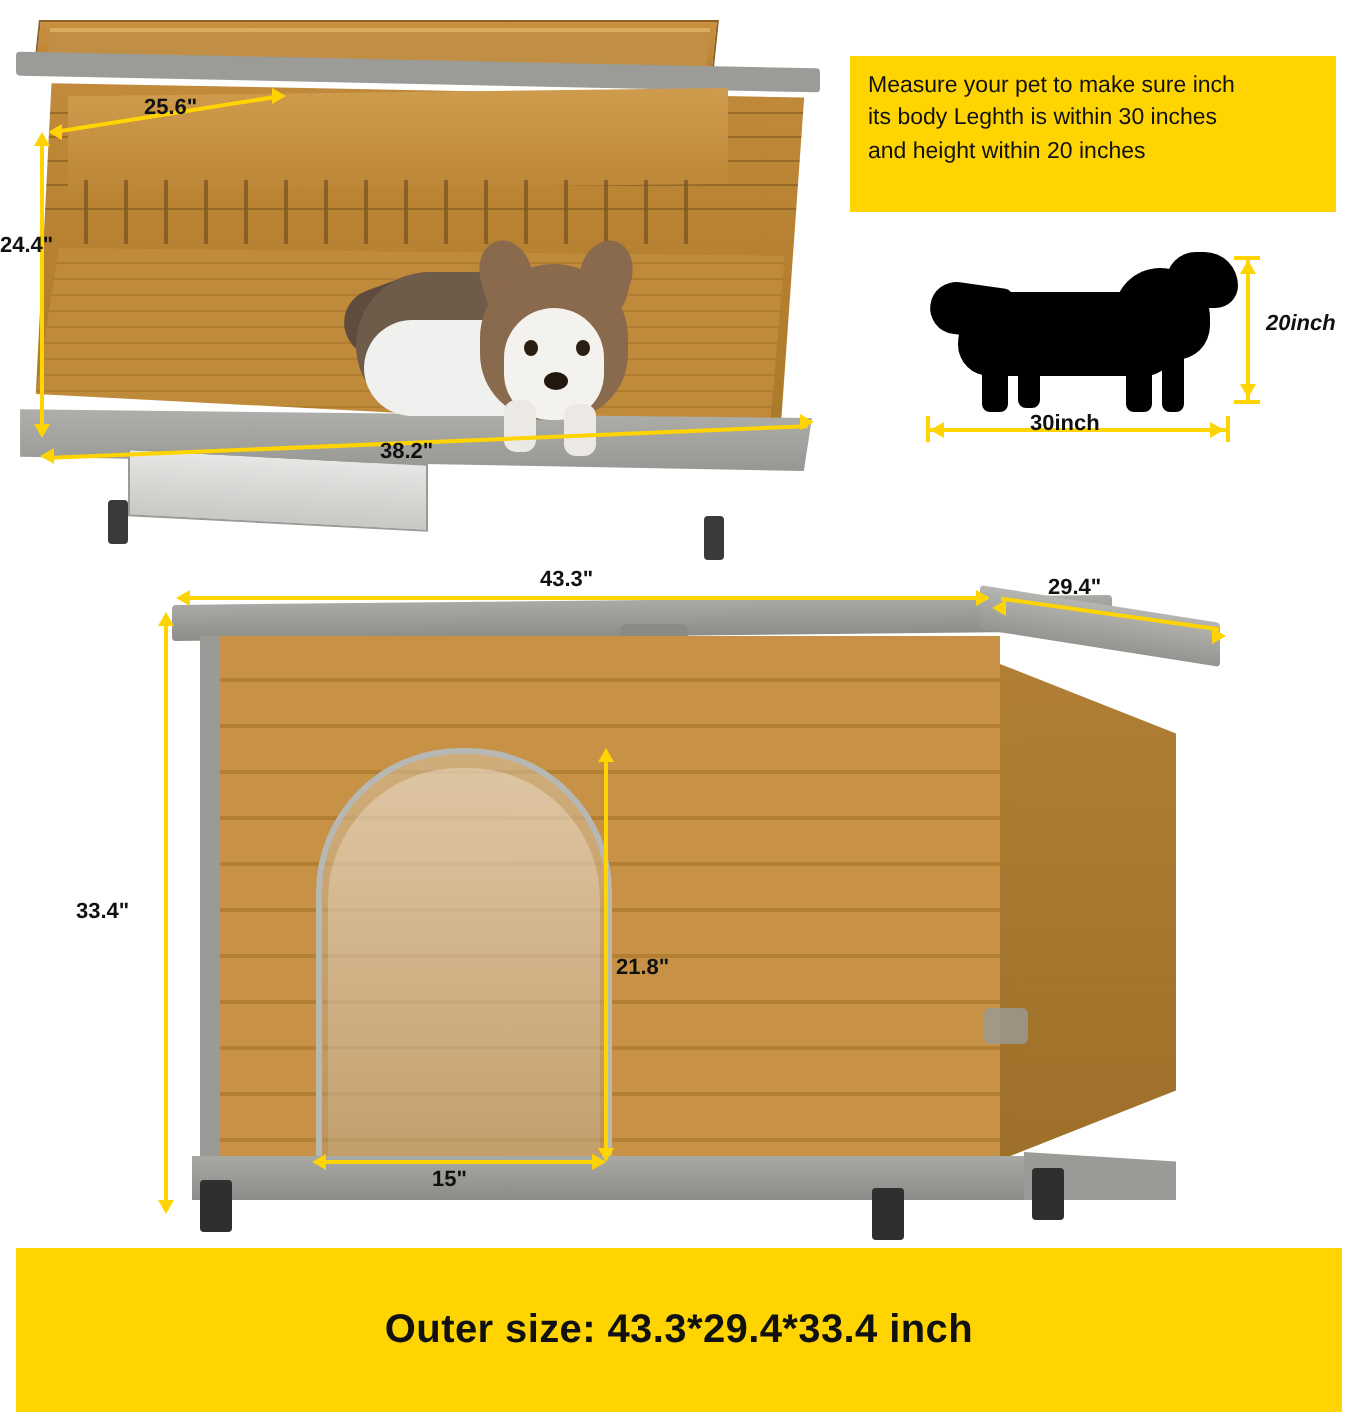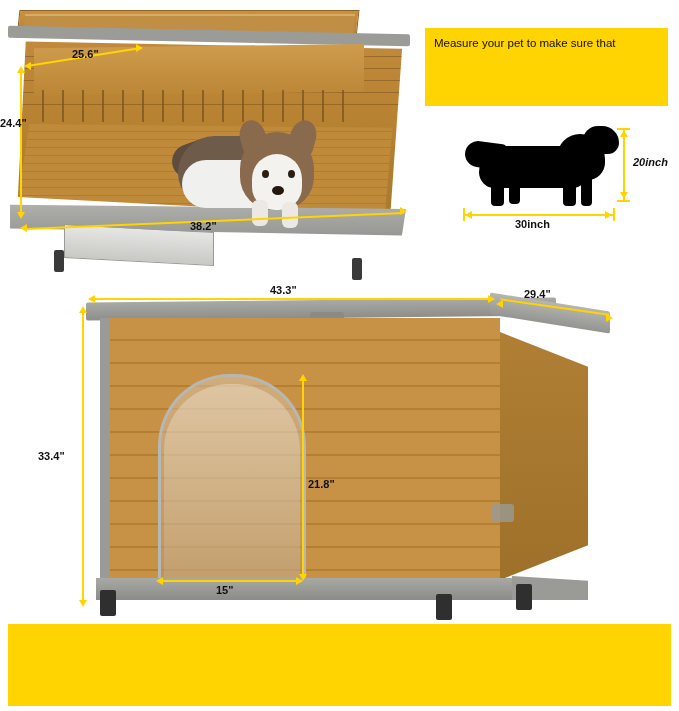--- a/index.html
+++ b/index.html
@@ -283,21 +283,23 @@
     <div class="arrow arrow-d" style="left:17px; top:208px;"></div>
     <div class="dim-label" style="left:0px; top:113px;">24.4"</div>
 
     <div class="dim-line dim-h" style="left:26px; top:216px; width:378px; transform:rotate(-2.4deg);"></div>
     <div class="arrow arrow-l" style="left:20px; top:220px;"></div>
     <div class="arrow arrow-r" style="left:400px; top:203px;"></div>
     <div class="dim-label" style="left:190px; top:216px;">38.2"</div>
   </div>
 
   <div class="note-box">
-    <div>Measure your pet to make sure that</div>
+    <div>Measure your pet to make sure inch</div>
+    <div>its body Leghth is within 30 inches</div>
+    <div>and height within 20 inches</div>
   </div>
 
   <div class="sil-wrap">
     <div class="sil">
       <div class="sil-tail"></div>
       <div class="sil-body"></div>
       <div class="sil-chest"></div>
       <div class="sil-head"></div>
       <div class="sil-leg" style="left:26px; top:58px; width:13px; height:24px;"></div>
       <div class="sil-leg" style="left:44px; top:58px; width:11px; height:22px;"></div>
@@ -310,21 +312,21 @@
     <div class="dim-line dim-h" style="left:162px; top:82px; width:13px;"></div>
     <div class="arrow arrow-u" style="left:165px; top:12px;"></div>
     <div class="arrow arrow-d" style="left:165px; top:74px;"></div>
     <div class="dim-label" style="left:178px; top:38px;font-style:italic;">20inch</div>
 
     <div class="dim-line dim-h" style="left:8px; top:96px; width:152px;"></div>
     <div class="dim-line dim-v" style="left:8px; top:90px; height:13px;"></div>
     <div class="dim-line dim-v" style="left:158px; top:90px; height:13px;"></div>
     <div class="arrow arrow-l" style="left:10px; top:93px;"></div>
     <div class="arrow arrow-r" style="left:150px; top:93px;"></div>
-    <div class="dim-label" style="left:60px; top:100px;">30inch</div>
+    <div class="dim-label" style="left:60px; top:88px;">30inch</div>
   </div>
 
   <div class="bottom-photo">
     <div class="b-roof"></div>
     <div class="b-roof-right"></div>
     <div class="latch"></div>
     <div class="b-front"></div>
     <div class="b-side"></div>
     <div class="door"></div>
     <div class="door-flap"></div>
@@ -355,15 +357,16 @@
     <div class="arrow arrow-d" style="left:239px; top:282px;"></div>
     <div class="dim-label" style="left:248px; top:186px;">21.8"</div>
 
     <div class="dim-line dim-h" style="left:100px; top:288px; width:142px;"></div>
     <div class="arrow arrow-l" style="left:96px; top:285px;"></div>
     <div class="arrow arrow-r" style="left:236px; top:285px;"></div>
     <div class="dim-label" style="left:156px; top:292px;">15"</div>
   </div>
 
   <div class="banner">
+    <div class="banner-line">Outer size: 43.3*29.4*33.4 inch</div>
   </div>
 
 </div>
 
 </body></html>

